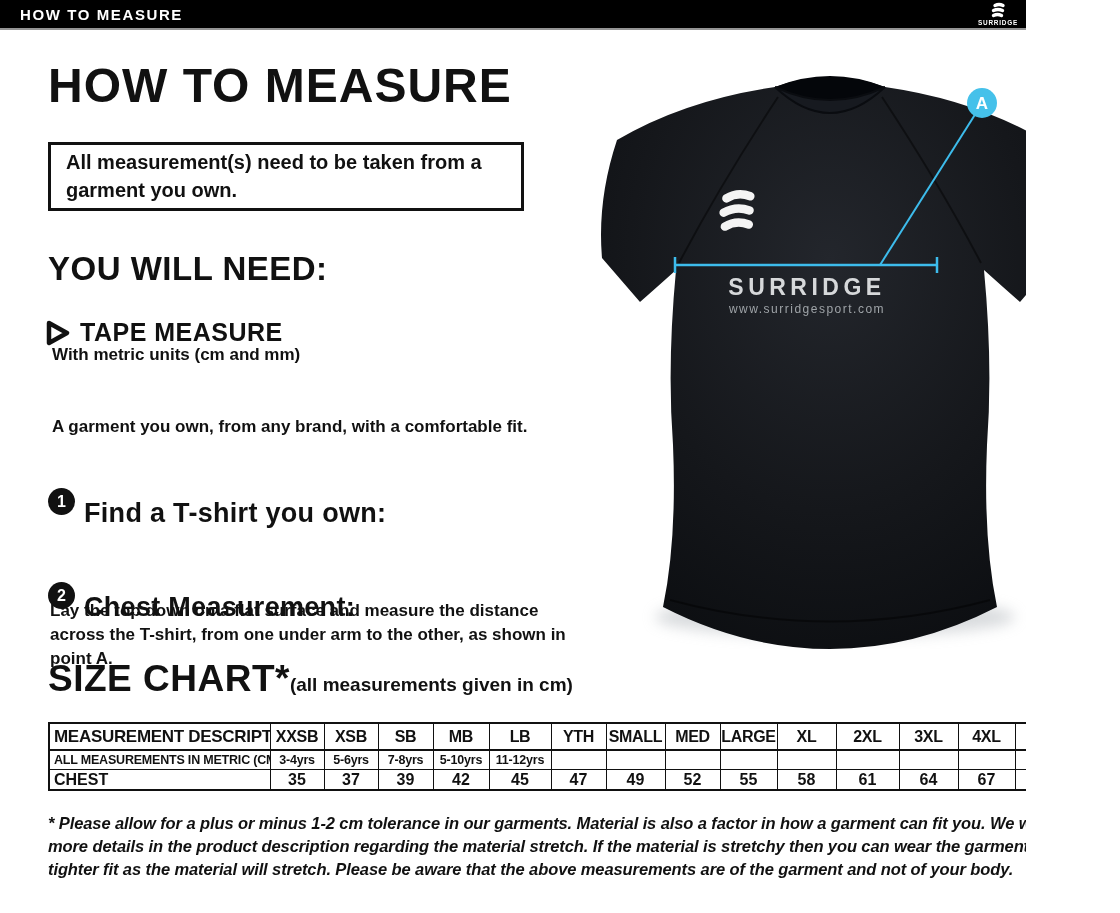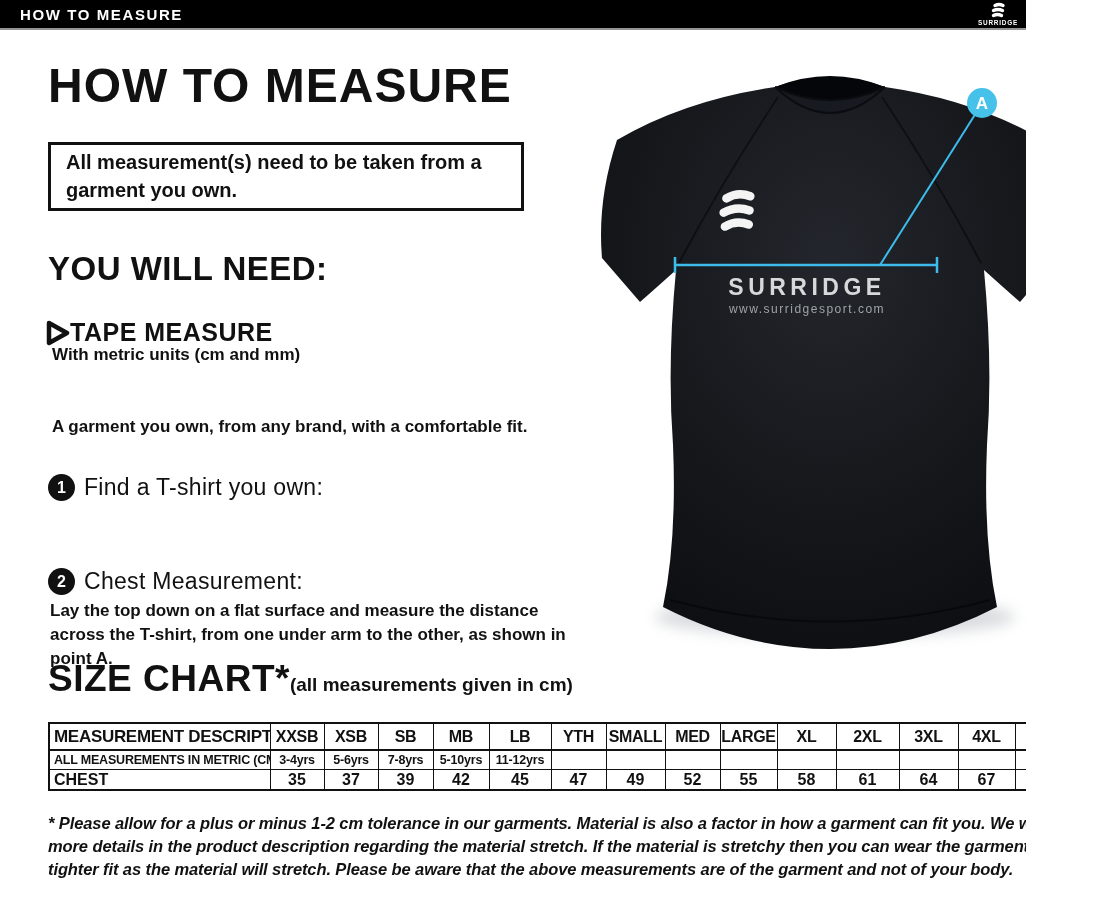--- a/index.html
+++ b/index.html
@@ -12,28 +12,28 @@
   .topbar-title{color:#fff;font-size:15px;font-weight:700;letter-spacing:1.6px;margin-left:20px;}
   .topbar-logo{position:absolute;right:6px;top:0px;width:44px;height:28px;}
 
   
   .h1{position:absolute;left:48px;top:58px;margin:0;font-size:48px;font-weight:800;letter-spacing:1px;}
   .notice{position:absolute;left:48px;top:142px;width:476px;box-sizing:border-box;
           border:3px solid #111;padding:4px 15px;}
   .notice p{margin:0;font-size:20px;font-weight:700;line-height:1.38;}
   .ywn{position:absolute;left:48px;top:250px;margin:0;font-size:33px;font-weight:800;letter-spacing:.5px;}
 
-  .need-item{position:absolute;left:44px;display:flex;align-items:center;}
+  .need-item{position:absolute;left:44px;display:flex;align-items:center;gap:10px;}
   .need-title{font-size:25px;font-weight:800;letter-spacing:.5px;}
   .need-sub{position:absolute;left:52px;font-size:17px;font-weight:700;}
 
   .step{position:absolute;left:48px;display:flex;align-items:center;gap:9px;}
   .step-num{width:27px;height:27px;border-radius:50%;background:#111;color:#fff;
             font-size:16px;font-weight:700;display:flex;align-items:center;justify-content:center;}
-  .step-title{font-size:23px;font-weight:400;letter-spacing:.3px;}
+  .step-title{font-size:27px;font-weight:700;letter-spacing:.3px;margin-top:24px;}
   .step-body{position:absolute;left:50px;width:528px;font-size:17px;font-weight:700;line-height:1.4;}
 
   .sc-head{position:absolute;left:48px;top:658px;display:flex;align-items:baseline;}
   .sc-title{font-size:37px;font-weight:800;letter-spacing:.5px;}
   .sc-sub{font-size:19px;font-weight:700;}
 
   
   .size-table{position:absolute;left:48px;top:722px;width:1024px;border-collapse:collapse;
               table-layout:fixed;border:2px solid #111;}
   .size-table th,.size-table td{border:1px solid #111;text-align:center;overflow:hidden;

